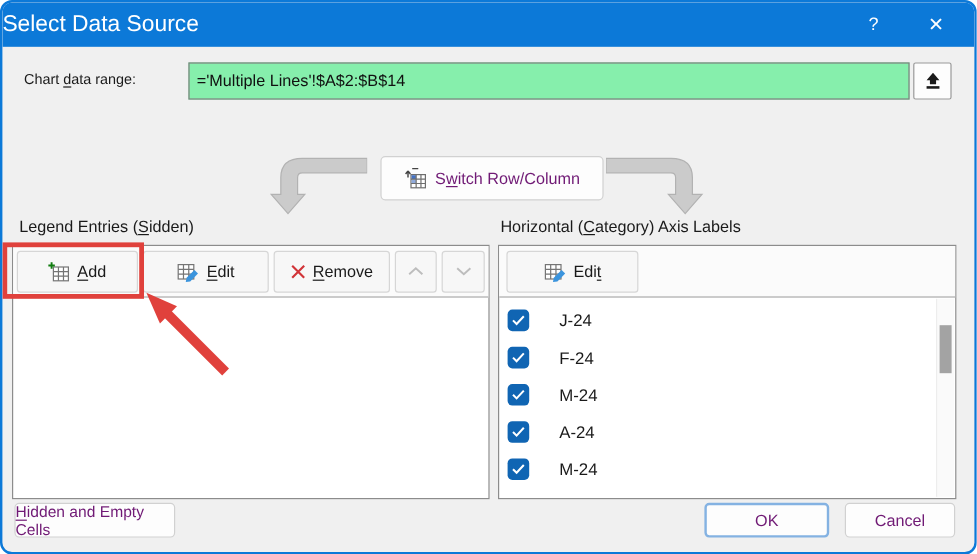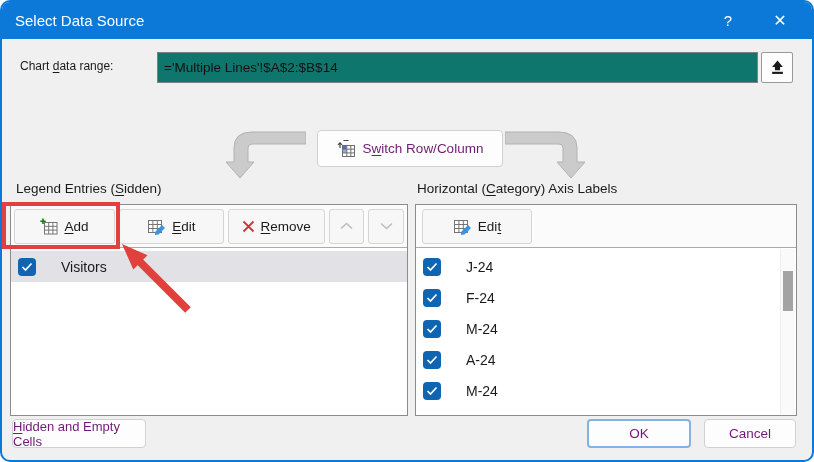--- a/index.html
+++ b/index.html
@@ -7,28 +7,28 @@
   .dlg{
     position:relative;width:814px;height:462px;
     font-family:"Liberation Sans",sans-serif;
     background:#f0f0f0;border:2px solid #0c79d8;border-radius:10px;
     overflow:hidden;color:#1a1a1a;
   }
   .abs{position:absolute;}
   
   .titlebar{left:0;top:0;right:0;height:37px;background:#0c79d8;color:#fff;
     display:flex;align-items:center;}
-  .title{margin-left:13px;font-size:15px;}
+  .title{margin-left:0;font-size:19px;}
   .tb-sys{position:absolute;top:0;height:37px;width:44px;display:flex;
     align-items:center;justify-content:center;font-size:15px;cursor:default;}
   .tb-help{right:62px;}
   .tb-close{right:10px;font-size:16px;}
   
   .range-label{left:18px;top:57px;font-size:12px;}
-  .range-input{left:155px;top:50px;width:601px;height:31px;background:#0f766e;
+  .range-input{left:155px;top:50px;width:601px;height:31px;background:#86efac;
     border:1px solid #7f7f7f;font-size:13.5px;padding:0 6px;
     font-family:"Liberation Sans",sans-serif;color:#111;}
   .collapse-btn{left:759px;top:50px;width:32px;height:31px;background:#fdfdfd;
     border:1px solid #999;border-radius:2px;display:flex;align-items:center;justify-content:center;}
   
   .switch-btn{left:315px;top:128px;width:186px;height:37px;}
   .btn{background:#fdfdfd;border:1px solid #d1d1d1;border-radius:4px;
     display:flex;align-items:center;justify-content:center;gap:7px;
     font-size:13.5px;color:#701a75;cursor:default;}
   .accel{text-decoration:underline;text-underline-offset:2px;}
@@ -157,30 +157,20 @@
         </span>
       </div>
       <div class="tb-btn w-ud">
         <span class="icon">
           <svg width="13" height="8" viewBox="0 0 13 8">
               <polyline points="1,1.5 6.5,6.5 12,1.5" fill="none" stroke="#bdbdbd" stroke-width="1.6"></polyline>
             </svg>
         </span>
       </div>
     </div>
-    <div class="listarea">
-      <div class="lrow sel">
-        <span class="cb">
-          <svg width="12" height="10" viewBox="0 0 12 10">
-              <polyline points="1.5,5 4.5,8 10.5,1.5" fill="none" stroke="#fff" stroke-width="1.7"></polyline>
-            </svg>
-        </span>
-        <span class="lrow-label">Visitors</span>
-      </div>
-    </div>
   </div>
 
   <div class="abs panel panel-right">
     <div class="toolbar">
       <div class="tb-btn w-edit2">
         <span class="icon">
           <svg width="19" height="17" viewBox="0 0 19 17">
             <rect x="1.5" y="2.5" width="13" height="12" fill="#fff" stroke="#757575"></rect>
             <line x1="1.5" y1="6.5" x2="14.5" y2="6.5" stroke="#757575"></line>
             <line x1="1.5" y1="10.5" x2="14.5" y2="10.5" stroke="#757575"></line>

